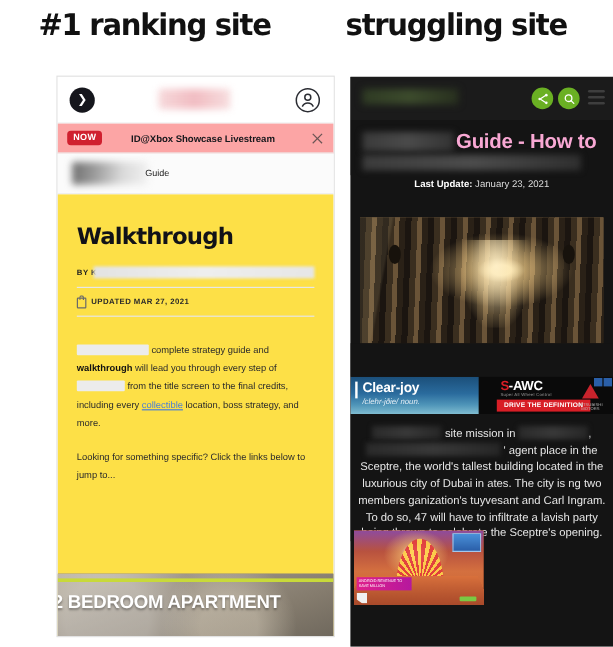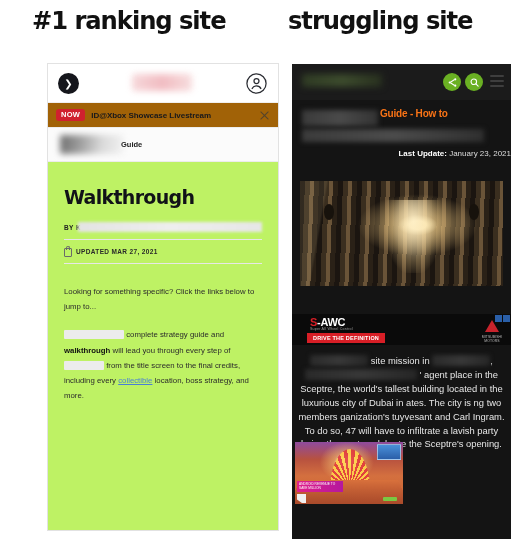--- a/index.html
+++ b/index.html
@@ -88,38 +88,38 @@
   }
   .l-account {
     position: absolute;
     right: 10px; top: 8px;
     width: 23px; height: 23px;
   }
 
   .l-now-row {
     position: relative;
     height: 24px;
-    background: #a16207;
+    background: #fca5a5;
     border-bottom: 1px solid #ededed;
     display: flex;
     align-items: center;
     padding: 0 8px;
   }
   .l-now-badge {
     background: #d0202f;
     color: #ffffff;
     font-size: 7.5px;
     font-weight: 700;
     letter-spacing: .3px;
     padding: 2.5px 5px;
     border-radius: 3px;
     line-height: 1;
   }
   .l-now-text {
-    margin-left: 6px;
+    margin-left: 24px;
     font-size: 8px;
     font-weight: 700;
     color: #17181c;
     letter-spacing: -.05px;
     white-space: nowrap;
   }
   .l-now-close {
     margin-left: auto;
     width: 11px; height: 11px;
     position: relative;
@@ -146,29 +146,29 @@
     left: 12px; top: 7px;
     width: 63px; height: 19px;
     background: linear-gradient(100deg,#6d6d6d 0%, #9a9a9a 30%, #d9d9d9 65%, #f2f2f2 100%);
     filter: blur(3px);
     border-radius: 2px;
   }
   .l-bc-text {
     position: absolute;
     left: 73px; top: 12px;
     font-size: 7.5px;
-    font-weight: 700;
+    font-weight: 400;
     color: #1b1b1b;
     text-align: center;
   }
 
   .l-article {
     position: relative;
     padding: 26px 16px 0 16px;
-    background: #bef264;
+    background: #fde047;
     height: 371px;
     box-sizing: border-box;
   }
   .l-title {
     font-family: "DejaVu Sans", sans-serif;
     font-size: 19px;
     font-weight: 700;
     letter-spacing: -.7px;
     color: #111218;
     margin: 0 0 14px 0;
@@ -323,39 +323,39 @@
   .r-title-redact-a {
     position: absolute;
     left: 10px; top: 10px;
     width: 76px; height: 16px;
     background: linear-gradient(90deg,#3a3a3a,#4a4a4a,#333333);
     filter: blur(2.5px);
   }
   .r-title {
     position: absolute;
     left: 88px; top: 8px;
-    font-size: 10px;
-    font-weight: 700;
-    color: #f97316;
+    font-size: 17px;
+    font-weight: 700;
+    color: #f9a8d4;
     letter-spacing: -.2px;
     white-space: nowrap;
     text-align: center;
   }
   .r-title-redact-b {
     position: absolute;
     left: 10px; top: 29px;
     width: 182px; height: 13px;
     background: linear-gradient(90deg,#3b3b3b,#4c4c4c,#2f2f2f);
     filter: blur(2.5px);
   }
 
   .r-meta {
     position: relative;
     height: 30px;
-    text-align: right;
+    text-align: center;
     color: #dcdcdc;
     font-size: 8px;
     padding-top: 3px;
   }
   .r-meta-label { font-weight: 700; color: #ffffff; }
   .r-meta-by { display: block; margin-top: 1px; }
   .r-by-redact {
     display: inline-block;
     vertical-align: -2px;
     width: 72px; height: 10px;
@@ -650,33 +650,38 @@
       <span class="l-by">BY K</span>
       <span class="l-by-redact"></span>
     </div>
 
     <div class="l-updated-row">
       <span class="l-lock"></span>
       <span class="l-updated-text">UPDATED  MAR 27, 2021</span>
     </div>
 
     <div class="l-body">
-      <p>Looking for something specific? Click the links below to jump to...</p>
       <p>
         <span class="l-inline-redact l-redact-w1"></span>
         <span>complete strategy guide and</span>
         <span class="l-bold">walkthrough</span>
         <span>will lead you through every step of</span>
         <span class="l-inline-redact l-redact-w2"></span>
         <span>from the title screen to the final credits, including every</span>
         <a class="l-link" href="#">collectible</a>
         <span>location, boss strategy, and more.</span>
       </p>
-    </div>
-
+      <p>Looking for something specific? Click the links below to jump to...</p>
+    </div>
+
+    <div class="l-promo">
+      <div class="l-promo-img"></div>
+      <div class="l-promo-bar"></div>
+      <div class="l-promo-text">2 BEDROOM APARTMENT</div>
+    </div>
   </div>
 </div>
 
 <div class="phone phone-right">
 
   <div class="r-topbar">
     <div class="r-logo-redact"></div>
     <div class="r-icon-btn r-share">
       <svg viewBox="0 0 24 24" width="11" height="11" fill="none" stroke="#ffffff" stroke-width="2.2" stroke-linecap="round">
         <circle cx="18" cy="5" r="2.4" fill="#fff" stroke="none"></circle>
@@ -713,20 +718,24 @@
   <div class="r-hero">
     <div class="r-hero-img"></div>
     <div class="r-hero-glow"></div>
     <div class="r-hero-l"></div>
     <div class="r-hero-r"></div>
   </div>
 
   <div class="r-gap"></div>
 
   <div class="r-banner">
+    <div class="r-banner-a">
+      <div class="r-banner-a-title">Clear-joy</div>
+      <div class="r-banner-a-sub">/clehr-jðie/ noun.</div>
+    </div>
     <div class="r-banner-b">
       <div class="r-sawc"><span class="r-sawc-s">S</span>-AWC</div>
       <div class="r-sawc-sub">Super All Wheel Control</div>
       <div class="r-sawc-cta">DRIVE THE DEFINITION</div>
       <div class="r-tri"></div>
       <div class="r-mm">MITSUBISHI MOTORS</div>
       <div class="r-adchoice">
           <i></i>
           <i></i>
         </div>

